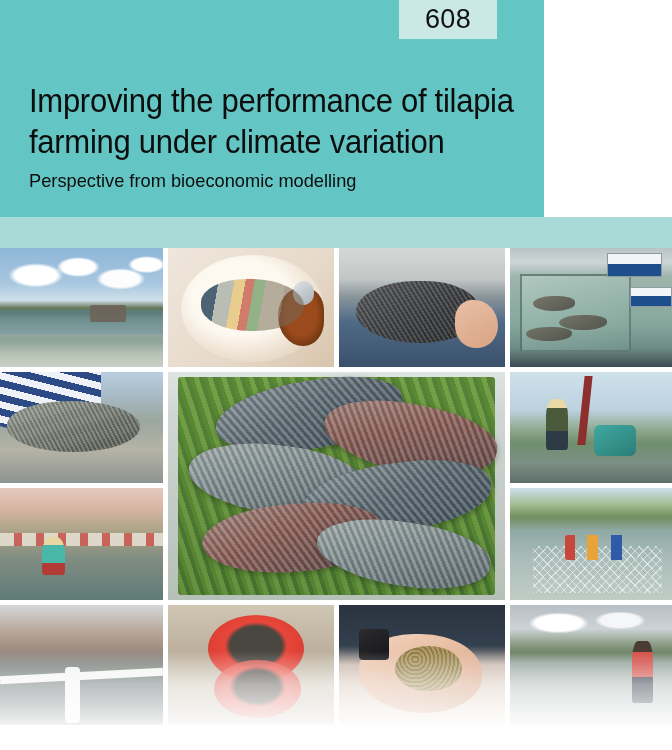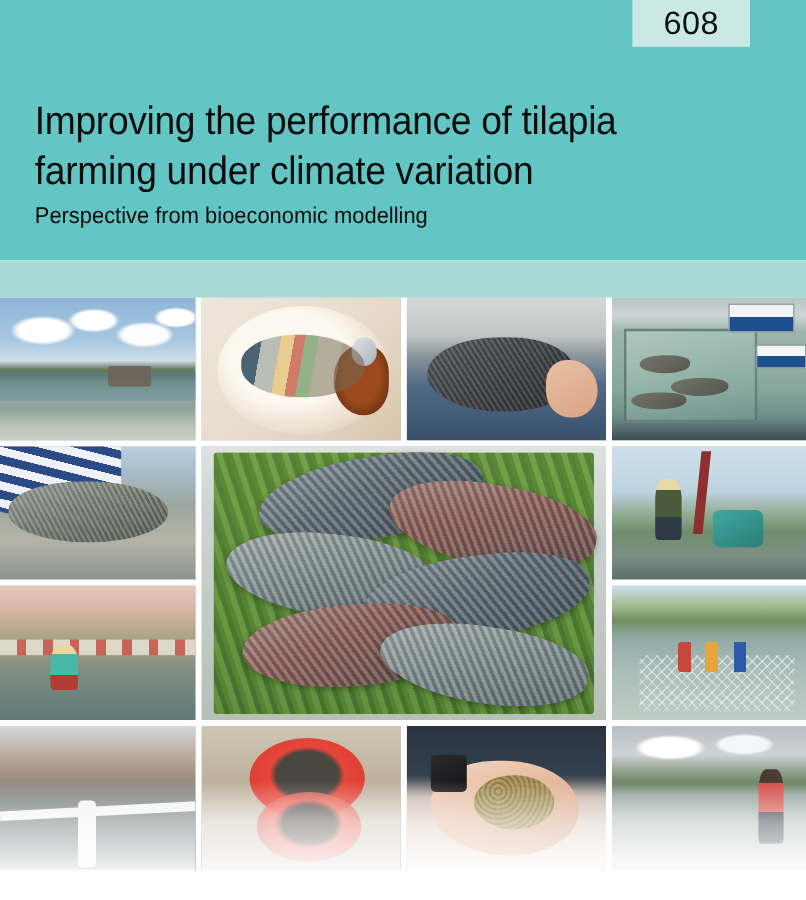--- a/index.html
+++ b/index.html
@@ -7,21 +7,21 @@
   html, body {
     width:672px; height:750px;
     background:#ffffff;
     font-family:"Liberation Sans", sans-serif;
     overflow:hidden;
   }
   .cover { position:relative; width:672px; height:750px; background:#fff; }
 
   
   .header {
-    position:absolute; left:0; top:0; width:672px; height:217px;
+    position:absolute; left:0; top:0; width:544px; height:217px;
     background:#63c6c4;
   }
   .number-badge {
     position:absolute; right:47px; top:0;
     width:98px; height:39px;
     background:#cae8e6;
     display:flex; align-items:center; justify-content:center;
   }
   .number-badge span {
     font-size:27px; color:#111; letter-spacing:.3px; line-height:1;

